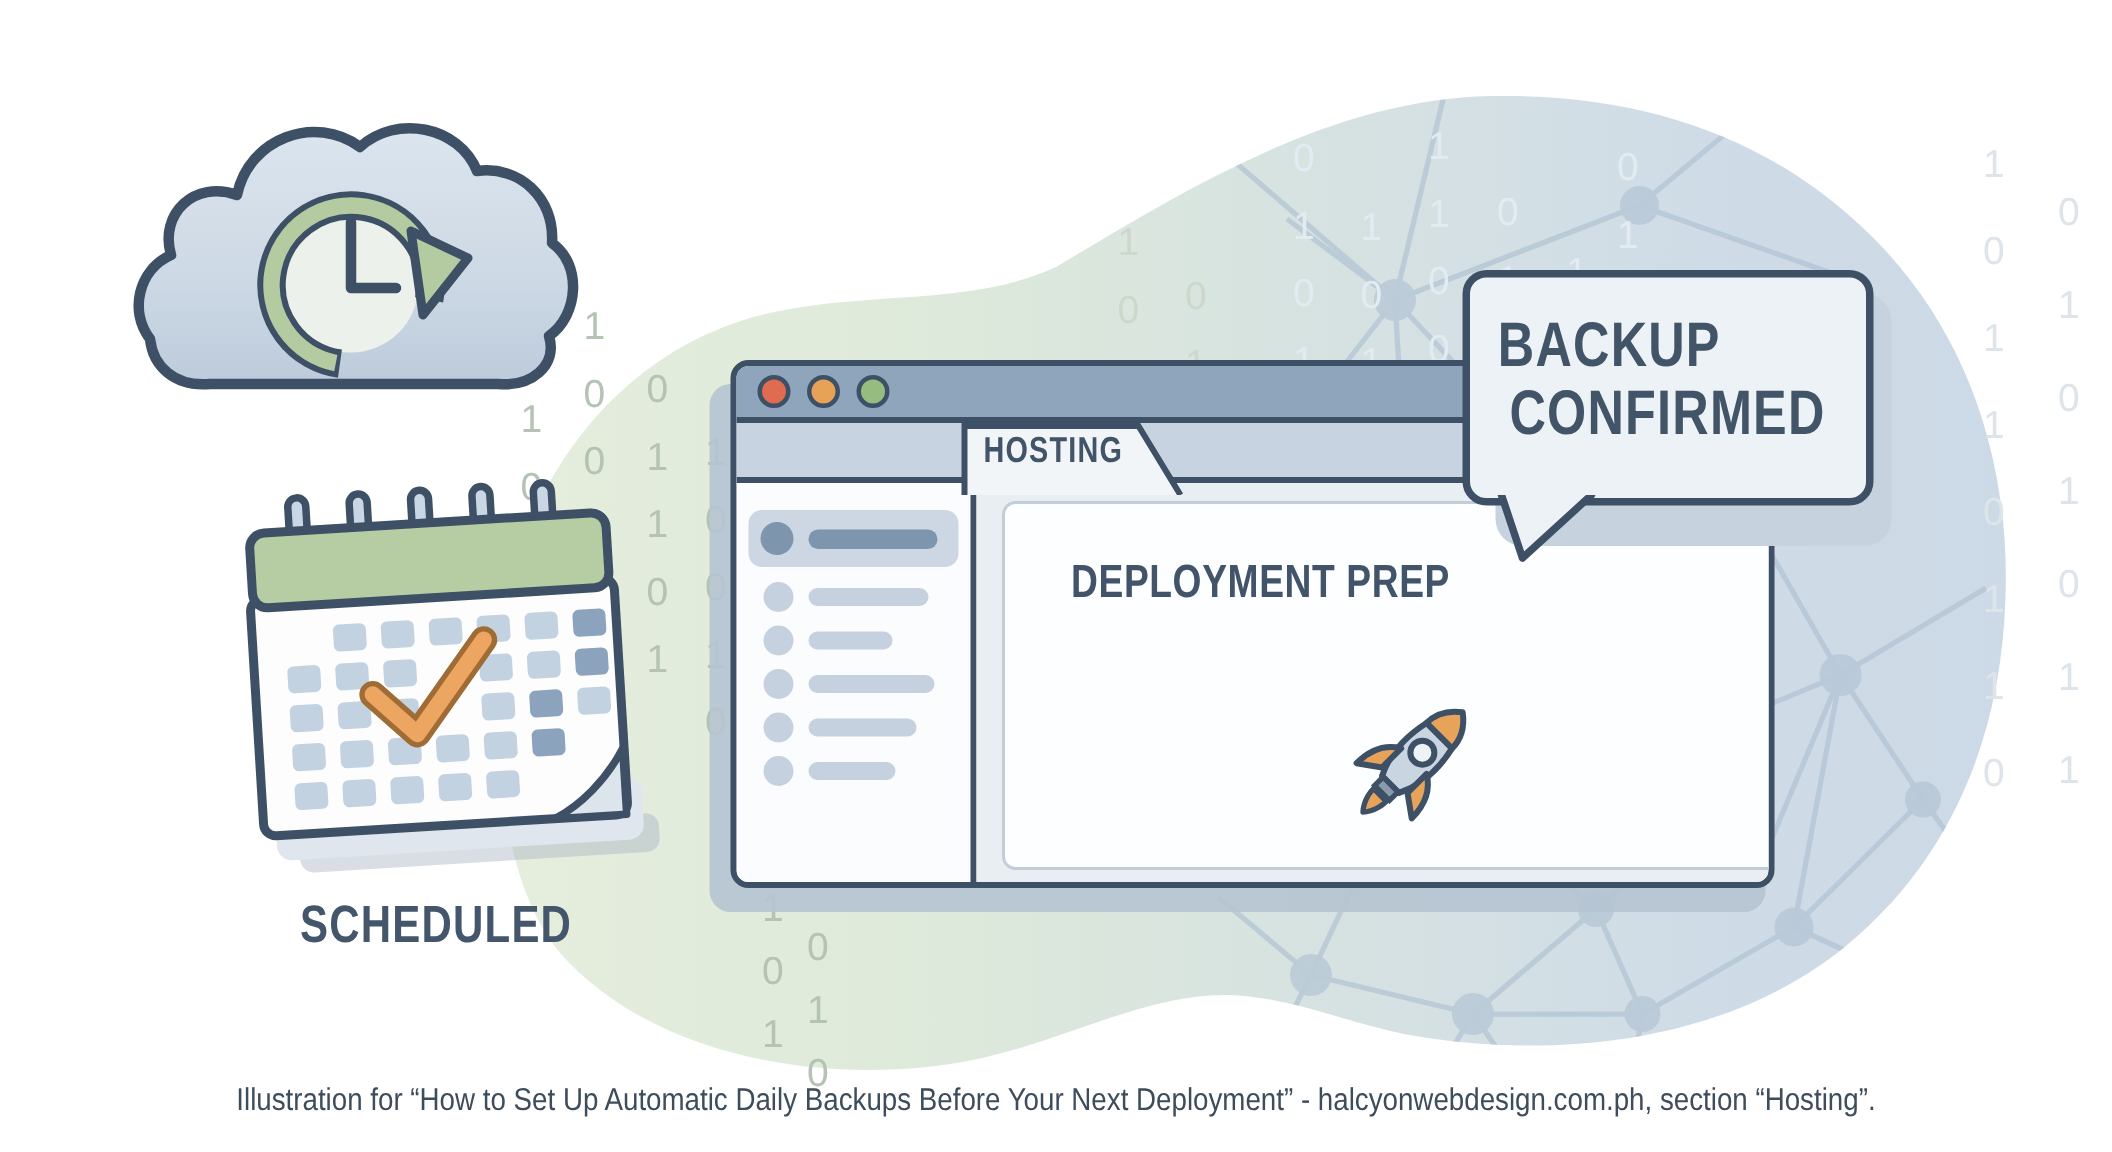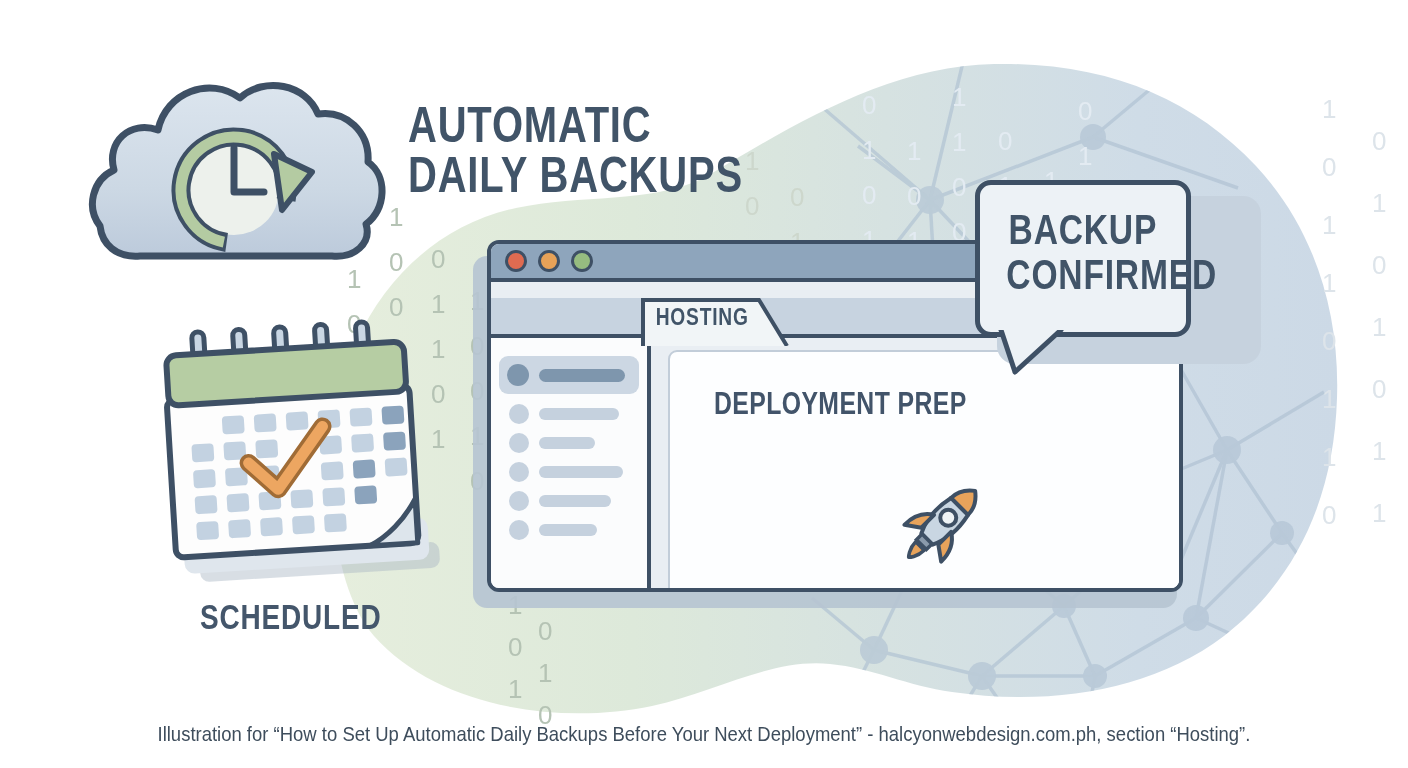--- a/index.html
+++ b/index.html
@@ -17,21 +17,21 @@
   .bin.g2{color:#cdd7cc;}
   .bin.b{color:#e3ebf2;}
   .bin.w{color:#dde4ea;}
 
   
   #win-shadow{left:473px;top:256px;width:704px;height:352px;background:#b6c4d2;border-radius:14px;opacity:.9;z-index:5;}
   #window{left:487px;top:240px;width:696px;height:352px;border:4px solid #3e5065;border-radius:12px;
           background:#e9eef3;z-index:6;box-sizing:border-box;overflow:hidden;}
   #titlebar{height:34px;background:#8ea5bc;border-bottom:4px solid #3e5065;display:flex;align-items:center;padding-left:14px;gap:11px;}
   .dot{width:16px;height:16px;border-radius:50%;border:3px solid #3e5065;box-sizing:content-box;}
-  #tabrow{position:relative;height:36px;background:#c7d3e0;border-bottom:4px solid #3e5065;margin-top:16px;}
+  #tabrow{position:relative;height:36px;background:#c7d3e0;border-bottom:4px solid #3e5065;}
   #tabsvg{position:absolute;left:0;top:0;z-index:2;}
   #tab-label{position:absolute;left:152px;top:0;width:118px;height:38px;line-height:38px;text-align:center;
              color:#415468;font-weight:700;font-size:24px;letter-spacing:1px;z-index:3;}
   #content{display:flex;height:266px;}
   #sidebar{width:156px;background:#fbfcfd;border-right:4px solid #3e5065;padding-top:18px;box-sizing:content-box;}
   .srow{display:flex;align-items:center;gap:10px;margin:0 0 9px 18px;height:20px;}
   .srow .sdot{width:20px;height:20px;border-radius:50%;background:#c5d1de;flex:0 0 auto;}
   .srow .sbar{height:12px;border-radius:6px;background:#c5d1de;}
   #srow-active{background:#ccd7e3;border-radius:9px;margin:0 8px 10px 8px;padding:8px 8px;display:flex;align-items:center;gap:10px;}
   #srow-active .sdot{width:22px;height:22px;border-radius:50%;background:#7e96ad;}
@@ -45,22 +45,22 @@
             background:#f2f5f7;box-sizing:border-box;overflow:hidden;}
   #progress-fill{height:100%;background:#abc795;border-radius:20px;display:flex;align-items:center;justify-content:flex-end;padding-right:16px;box-sizing:border-box;}
   #progress-label{color:#3e5065;font-weight:700;font-size:31px;}
   #rocket{left:222px;top:120px;z-index:2;}
   #deploy-btn{position:absolute;left:332px;top:148px;width:130px;height:54px;background:#8096ae;border:4px solid #3e5065;
               border-radius:10px;box-sizing:border-box;display:flex;align-items:center;justify-content:center;
               color:#ffffff;font-weight:700;font-size:30px;letter-spacing:1px;}
 
   
   #bubble-shadow{left:997px;top:196px;width:264px;height:168px;background:#c6d2de;border-radius:18px;z-index:7;}
-  #bubble{left:975px;top:180px;width:216px;height:157px;background:#edf2f6;border:5px solid #3e5065;border-radius:16px;
-          box-sizing:border-box;z-index:8;text-align:center;padding-top:22px;
+  #bubble{left:975px;top:180px;width:274px;height:157px;background:#edf2f6;border:5px solid #3e5065;border-radius:16px;
+          box-sizing:border-box;z-index:8;padding-top:22px;
           color:#415468;font-weight:700;font-size:42px;line-height:45px;letter-spacing:1px;}
   #bubble-tail{left:995px;top:330px;z-index:9;}
 
   
   #calendar-svg{left:148px;top:312px;z-index:4;}
   #scheduled{left:200px;top:597px;color:#44566b;font-weight:700;font-size:35px;letter-spacing:1px;z-index:4;text-align:right;}
 
   
   #cloud-svg{left:78px;top:58px;z-index:4;}
 
@@ -225,24 +225,20 @@
     <path d="M22,168 C8,150 14,122 36,112 C28,84 52,62 80,72 C88,34 132,18 162,40
              C186,18 228,26 240,56 C268,52 292,74 290,104 C310,118 308,152 288,166
              C294,186 276,200 254,198 L62,198 C38,200 24,186 22,168 Z" fill="url(#cloudGrad)" stroke="#3e5065" stroke-width="7" stroke-linejoin="round"></path>
     <circle cx="156" cy="132" r="45" fill="#edf1ec"></circle>
     <circle cx="156" cy="132" r="53" fill="none" stroke="#3e5065" stroke-width="19" stroke-dasharray="252 81" transform="rotate(98 156 132)"></circle>
     <circle cx="156" cy="132" r="53" fill="none" stroke="#b4cba2" stroke-width="11" stroke-dasharray="244 89" transform="rotate(101 156 132)"></circle>
     <path d="M156,90 L156,134 L186,134" fill="none" stroke="#3e5065" stroke-width="7" stroke-linecap="round" stroke-linejoin="round"></path>
     <polygon points="196,96 234,114 204,152" fill="#b4cba2" stroke="#3e5065" stroke-width="6" stroke-linejoin="round"></polygon>
   </svg>
 
-  <div id="title" class="abs">
-    <div class="cx">AUTOMATIC</div><br>
-    <div class="cx">DAILY BACKUPS</div>
-  </div>
 
   <svg id="calendar-svg" class="abs" width="310" height="290">
     <g transform="rotate(-3.5 150 140)">
       <rect x="45" y="238" width="240" height="26" rx="9" fill="#a9b6c3" opacity="0.45"></rect>
       <rect x="30" y="213" width="245" height="42" rx="10" fill="#dfe6ed"></rect>
       <rect x="22" y="80" width="243" height="158" rx="8" fill="#fdfdfd" stroke="#3e5065" stroke-width="6"></rect>
       <g fill="#c9d6e3" stroke="#3e5065" stroke-width="5">
         <rect x="51" y="14" width="12" height="40" rx="6"></rect>
           <rect x="92" y="14" width="12" height="40" rx="6"></rect>
         <rect x="133" y="14" width="12" height="40" rx="6"></rect>

